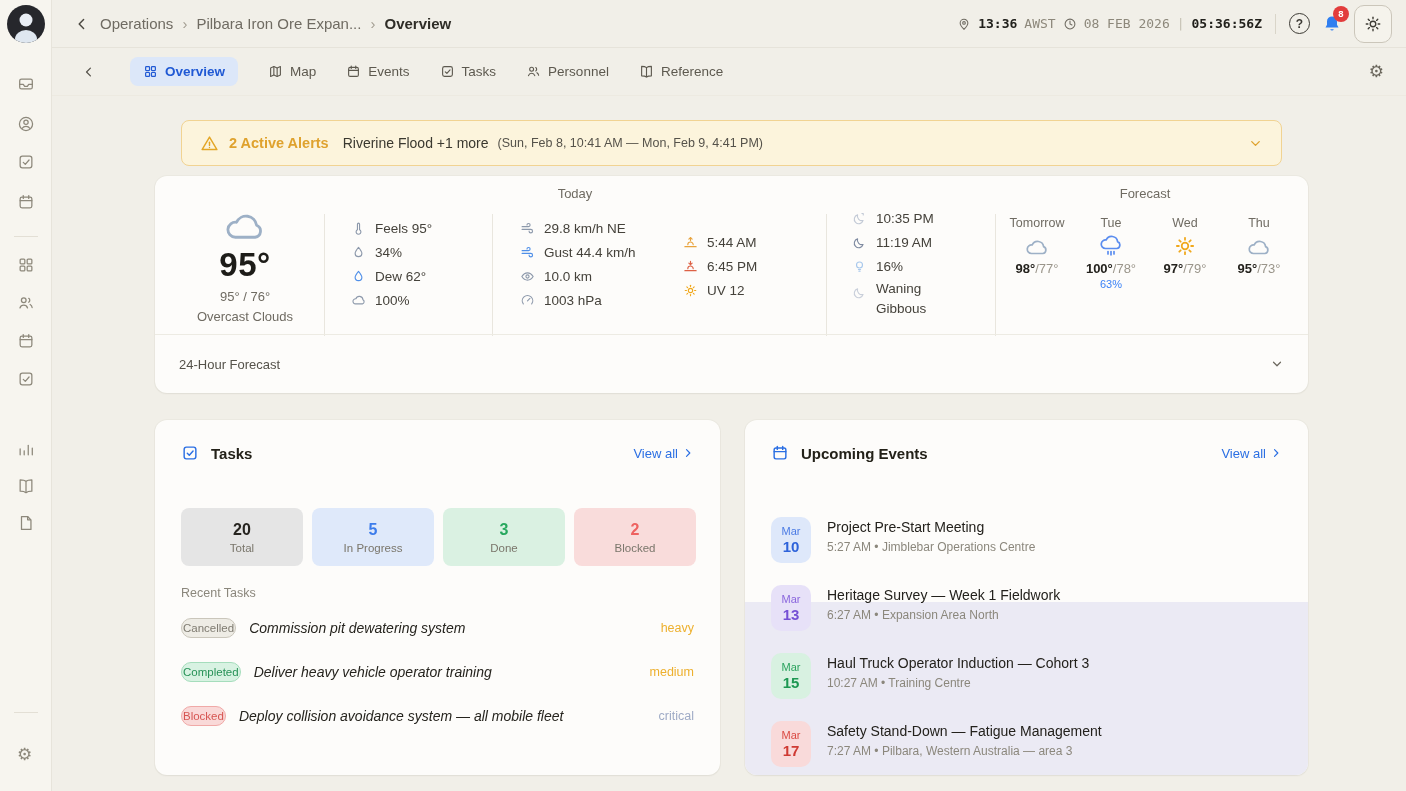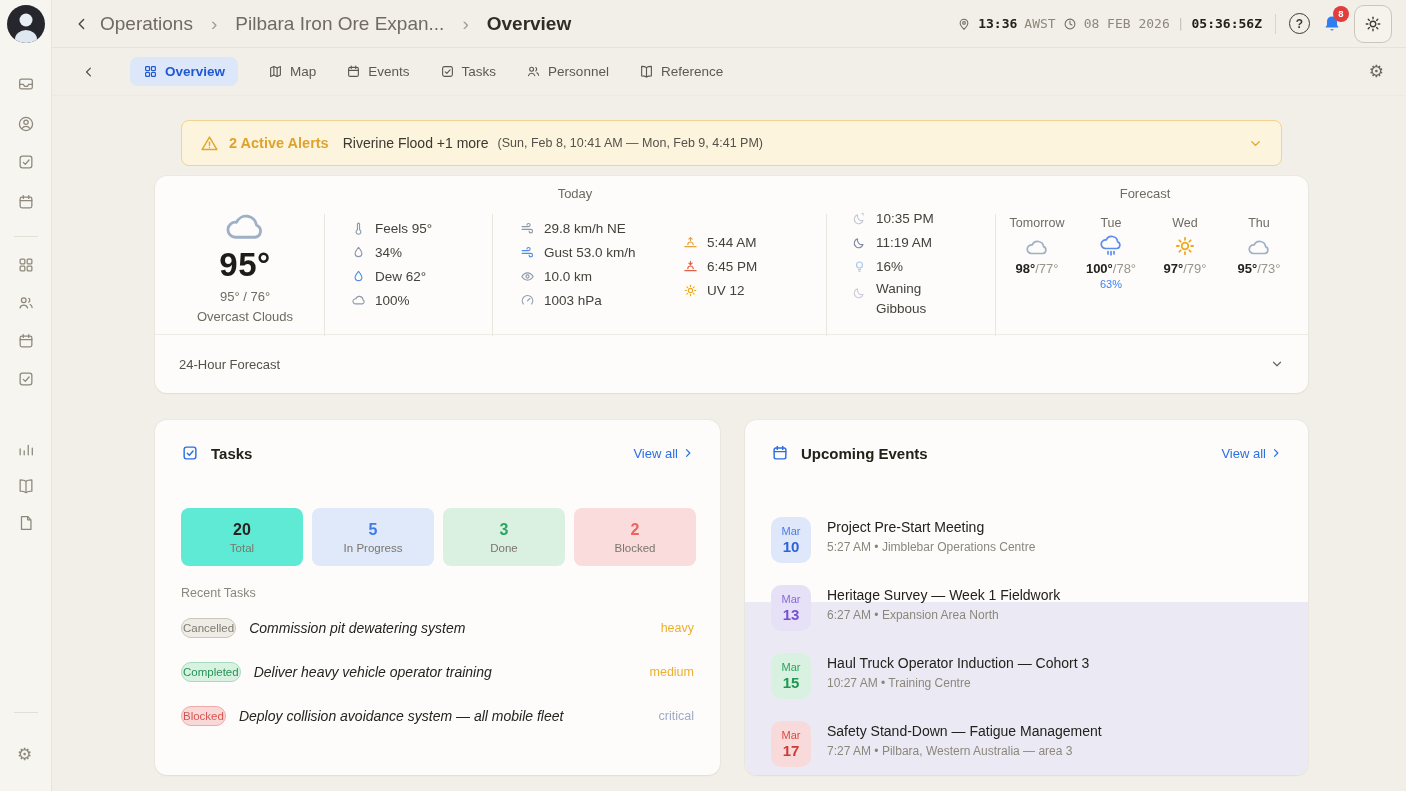--- a/index.html
+++ b/index.html
@@ -10,21 +10,21 @@
   .mono { font-family:"DejaVu Sans Mono", monospace; }
 
   
   .sidebar { position:absolute; left:0; top:0; width:52px; height:791px; background:#f7f5ef; border-right:1px solid #e7e4db; z-index:5; }
   .avatar { position:absolute; left:7px; top:5px; width:38px; height:38px; border-radius:50%; background:#26272c; overflow:hidden; }
   .side-ic { position:absolute; left:17px; color:#8d887b; }
   .side-div { position:absolute; left:14px; width:24px; height:1px; background:#e3dfd5; }
 
   
   .topbar { position:absolute; left:52px; top:0; width:1354px; height:48px; background:#f1efe8; border-bottom:1px solid #e6e3da; display:flex; align-items:center; padding:0 14px 0 22px; }
-  .crumb { display:flex; align-items:flex-end; gap:18px; font-size:19px; }
+  .crumb { display:flex; align-items:flex-end; gap:9px; font-size:15px; }
   .crumb .item { color:#6f6b62; }
   .crumb .item.current { color:#2f2d27; font-weight:600; }
   .crumb .sep { color:#a39e92; }
   .back-btn { color:#4b4840; margin-right:10px; cursor:pointer; }
   .top-right { margin-left:auto; display:flex; align-items:center; gap:9px; }
   .clock-chip { display:flex; align-items:center; gap:7px; font-size:13px; }
   .clock-strong { font-weight:700; color:#22211c; }
   .clock-dim { color:#8d887b; }
   .pipe { color:#c6c1b4; }
   .vdiv { width:1px; height:20px; background:#d9d5c9; margin:0 4px; }
@@ -78,21 +78,21 @@
 
   
   .tasks-card { left:155px; top:420px; width:565px; height:355px; }
   .card-head { position:absolute; left:26px; right:26px; top:24px; display:flex; align-items:center; }
   .card-title { font-size:15px; font-weight:700; color:#232118; margin-left:12px; }
   .view-all { margin-left:auto; display:flex; align-items:center; gap:4px; color:#2b6fe3; font-size:13px; cursor:pointer; }
   .stats { position:absolute; left:26px; top:88px; display:flex; gap:9px; }
   .stat { width:122px; height:58px; border-radius:8px; display:flex; flex-direction:column; align-items:center; justify-content:center; gap:3px; }
   .stat .num { font-size:16px; font-weight:700; }
   .stat .lbl { font-size:11.5px; color:#7a766b; }
-  .stat.total { background:#5eead4; } .stat.total .num { color:#272520; }
+  .stat.total { background:#e5e5e5; } .stat.total .num { color:#272520; }
   .stat.inprog { background:#dfe9fa; } .stat.inprog .num { color:#3c7ceb; }
   .stat.done { background:#daf1e2; } .stat.done .num { color:#27a85e; }
   .stat.blocked { background:#f9dcdb; } .stat.blocked .num { color:#ee6260; }
   .recent-label { position:absolute; left:26px; top:166px; font-size:12.5px; color:#8b877c; }
   .task-row { position:absolute; left:26px; right:26px; height:28px; display:flex; align-items:center; }
   .pill { font-size:11.5px; padding:3px 1px; border-radius:999px; border:1px solid; white-space:nowrap; }
   .pill.cancelled { background:#eeece5; border-color:#cac6bb; color:#7f7b71; }
   .pill.completed { background:#d8f2e2; border-color:#a5ddbc; color:#279257; }
   .pill.blocked { background:#f9d9d8; border-color:#f0a9a7; color:#d65552; }
   .task-title { font-size:14px; color:#26241e; margin-left:13px;font-style:italic; }
@@ -426,21 +426,21 @@
           </span>
           <span>29.8 km/h NE</span>
         </div>
       <div class="w-row">
           <span style="color:#4f8fe8">
             <svg width="15" height="15" viewBox="0 0 20 20" fill="none" stroke="currentColor" stroke-width="1.5" stroke-linecap="round">
               <path d="M2.8 7.5h8.6a2.1 2.1 0 1 0-2.1-2.1"></path>
               <path d="M2.8 11.2h11.6a2.3 2.3 0 1 1-2.3 2.3"></path>
             </svg>
           </span>
-          <span>Gust 53.0 km/h</span>
+          <span>Gust 44.4 km/h</span>
         </div>
       <div class="w-row">
           <span style="color:#8d99ab">
             <svg width="15" height="15" viewBox="0 0 20 20" fill="none" stroke="currentColor" stroke-width="1.5">
               <path d="M2.5 10s3-4.8 7.5-4.8 7.5 4.8 7.5 4.8-3 4.8-7.5 4.8S2.5 10 2.5 10z"></path>
               <circle cx="10" cy="10" r="2.1"></circle>
             </svg>
           </span>
           <span>10.0 km</span>
         </div>

